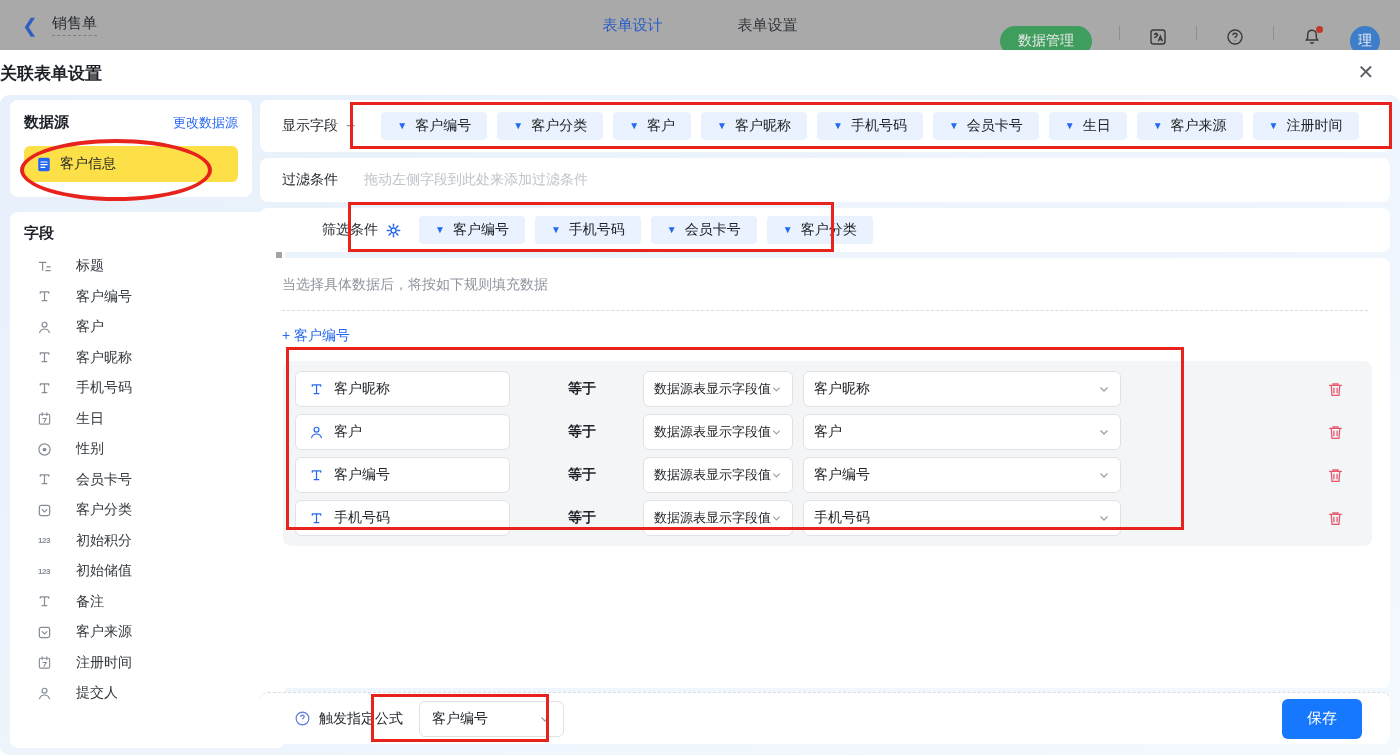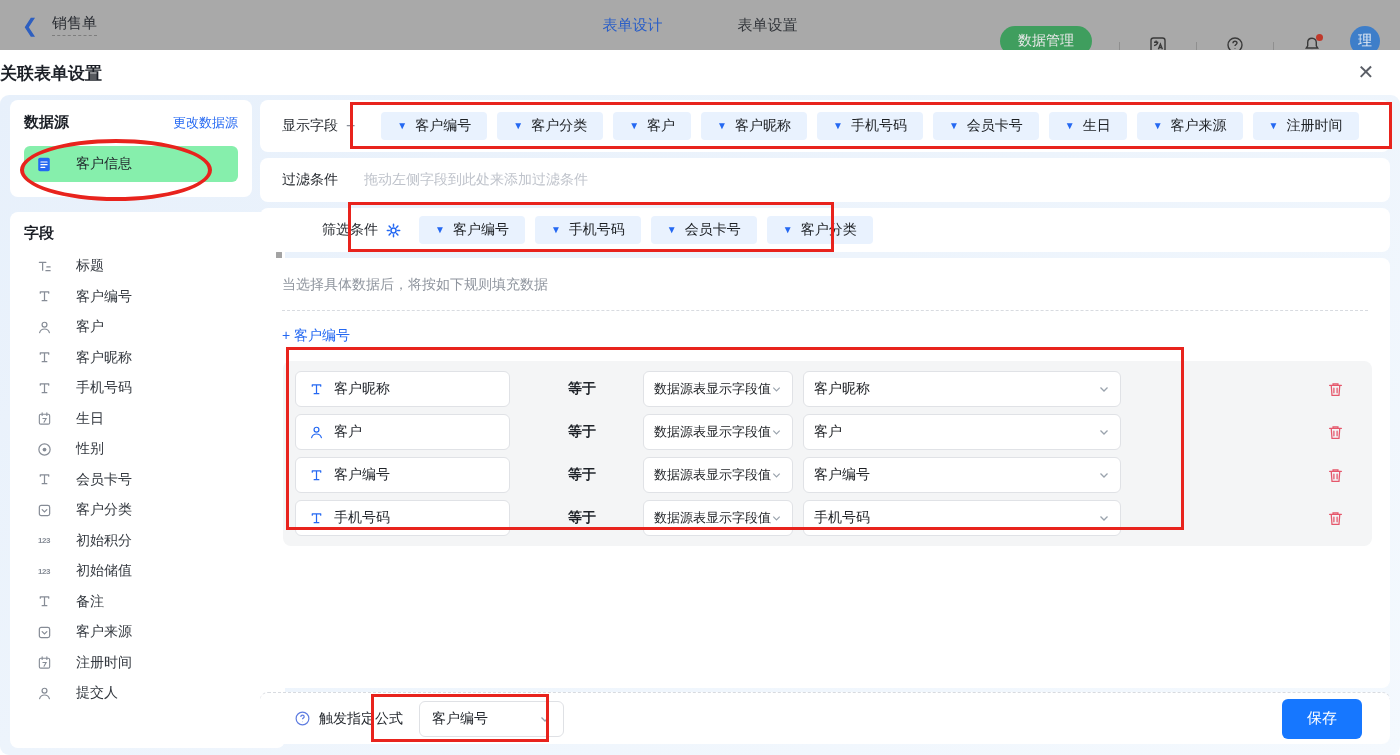--- a/index.html
+++ b/index.html
@@ -10,21 +10,21 @@
   
   .topbar { position:absolute; left:0; top:0; width:1400px; height:50px; background:#a9a9a9;
             display:flex; align-items:center; justify-content:space-between; padding:0 20px 0 22px; }
   .tb-left { display:flex; align-items:center; gap:14px; }
   .back-ic { color:#2e5fc0; font-size:19px; font-weight:bold; line-height:1; cursor:pointer; }
   .doc-name { font-size:15px; color:#2a2d33; padding-bottom:2px; border-bottom:1px dashed #7d7d7d; }
   .tb-center { position:absolute; left:0; right:0; top:0; height:50px; display:flex; align-items:center;
                justify-content:center; gap:75px; pointer-events:none; }
   .tb-tab { font-size:15px; color:#35383d; pointer-events:auto; cursor:pointer; }
   .tb-tab.active { color:#2b5fc7; }
-  .tb-right { display:flex; align-items:flex-end; gap:27px;margin-top:32px; }
+  .tb-right { display:flex; align-items:flex-start; gap:27px;margin-top:32px; }
   .green-btn { height:30px; padding:0 18px; border-radius:15px; background:#3f9e5e; color:#e8e8e8;
                font-size:14px; display:flex; align-items:center; border:none; cursor:pointer; }
   .tb-sep { width:1px; height:14px; background:#8f8f8f; }
   .tb-icon { width:22px; height:22px; display:flex; align-items:center; justify-content:center;
              color:#3a3a3a; position:relative; cursor:pointer; }
   .tb-icon svg { display:block; }
   .bell-dot { position:absolute; right:0px; top:0px; width:7px; height:7px; border-radius:50%; background:#c0392b; }
   .avatar { width:30px; height:30px; border-radius:50%; background:#3e7ec9; color:#e9eef5; font-size:14px;
             display:flex; align-items:center; justify-content:center; cursor:pointer; }
 
@@ -45,22 +45,22 @@
   .disp-card { left:260px; top:5px;   width:1130px; height:52px; }
   .filt-card { left:260px; top:63px;  width:1130px; height:44px; }
   .scr-card  { left:260px; top:113px; width:1130px; height:44px;padding-left:40px; }
   .main-card { left:260px; top:163px; width:1130px; height:430px; padding:12px 22px 0 22px; }
   .foot-card { left:260px; top:597px; width:1130px; height:52px; display:flex; align-items:center;
                padding:0 28px 0 34px; border-top:1px dashed #d8dbe0; }
 
   .ds-head { display:flex; align-items:center; justify-content:space-between; }
   .ds-title { font-size:15px; font-weight:bold; color:#1b1f26; }
   .link { font-size:13px; color:#2468f2; cursor:pointer; }
-  .ds-item { margin-top:14px; height:36px; background:#86efac; border-radius:6px; display:flex;
-             align-items:center; gap:24px; padding:0 12px; font-size:14px; cursor:pointer; }
+  .ds-item { margin-top:14px; height:36px; background:#fde047; border-radius:6px; display:flex;
+             align-items:center; gap:8px; padding:0 12px; font-size:14px; cursor:pointer; }
 
   .fld-title { font-size:15px; font-weight:bold; color:#1b1f26; margin-bottom:8px; }
   .field-list { }
   .field-item { height:30.5px; display:flex; align-items:center; gap:24px; padding-left:12px;
                 font-size:14px; color:#33383f; cursor:grab; }
   .ic { display:inline-flex; width:16px; height:16px; align-items:center; justify-content:center;
         color:#868c96; flex:0 0 16px; }
   .ic.blue { color:#2468f2; }
   .num-ic { font-size:8px; font-weight:bold; letter-spacing:-0.5px; color:#868c96; }
   .fld-scroll { position:absolute; right:3px; top:38px; width:6px; height:432px; background:#a3a3a3;

